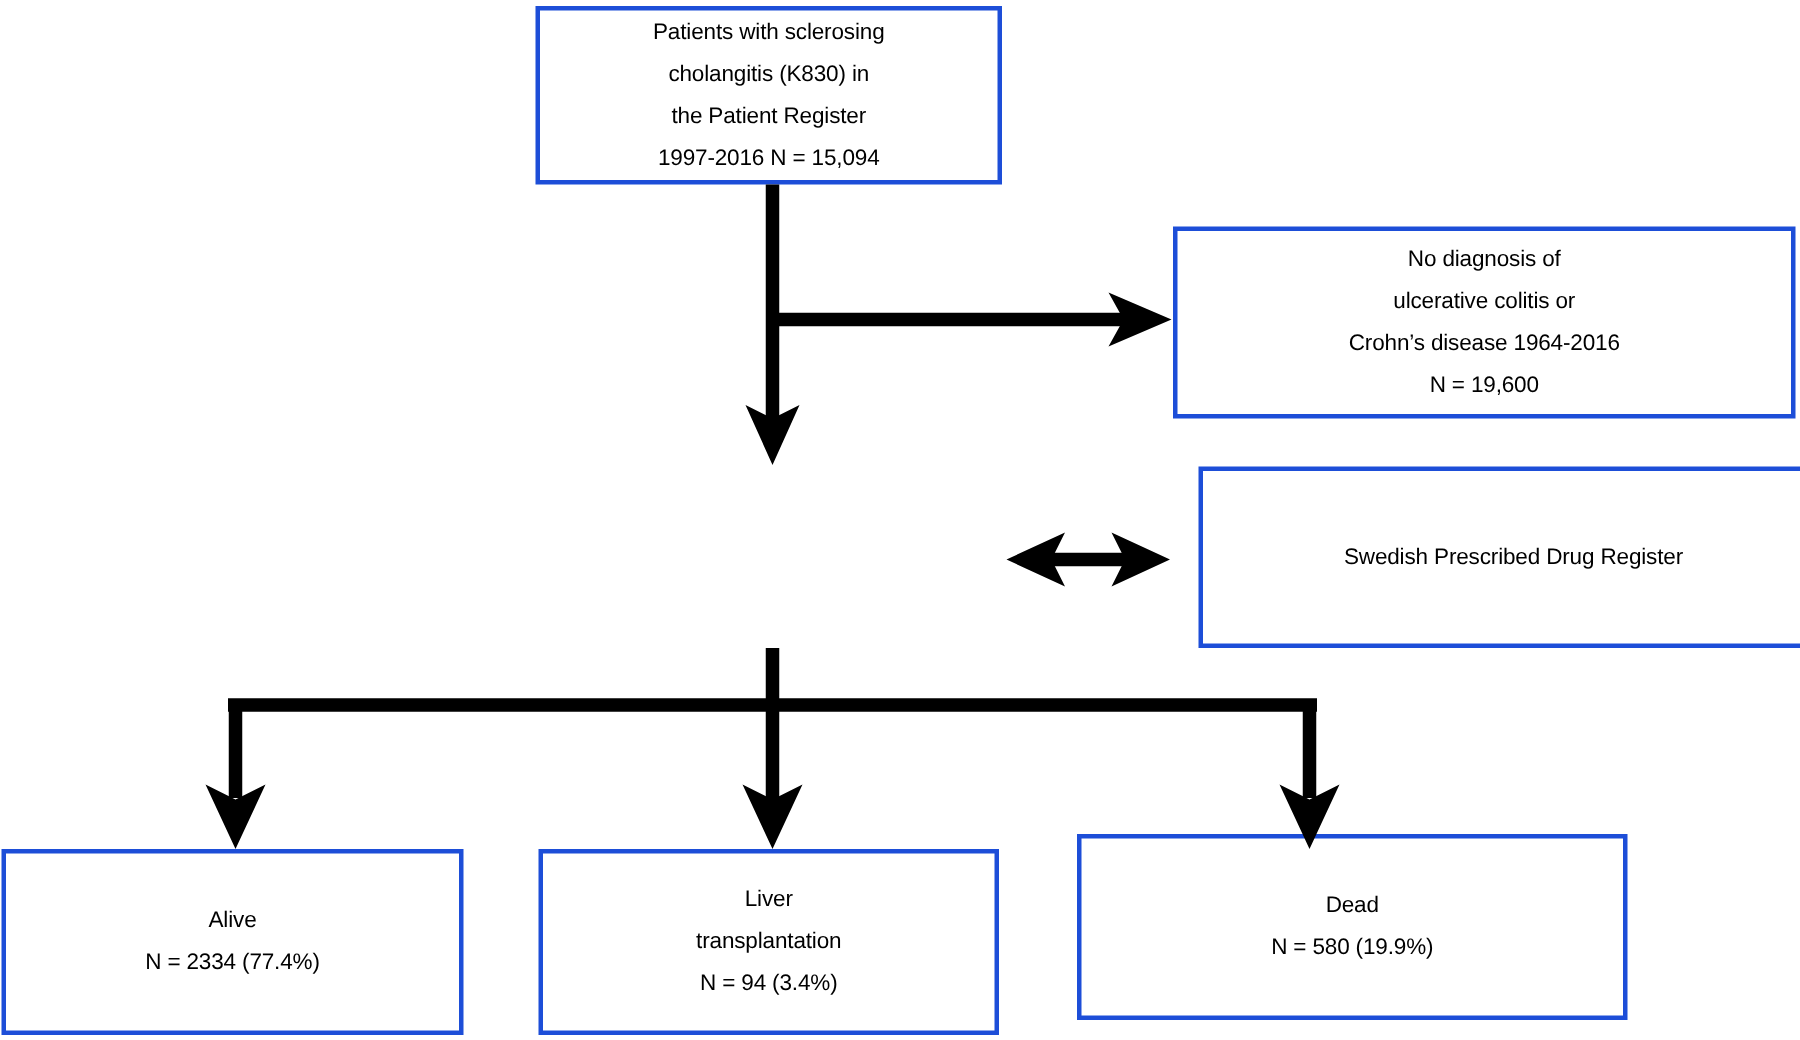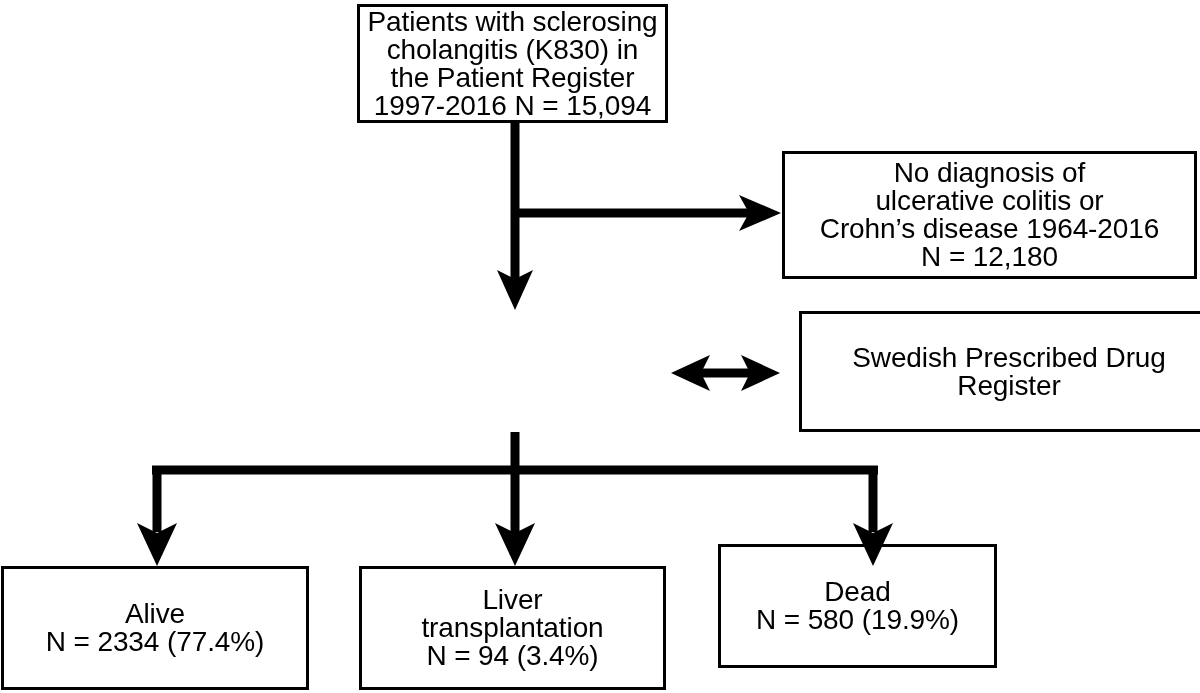--- a/index.html
+++ b/index.html
@@ -12,46 +12,46 @@
     position: relative;
     width: 1200px;
     height: 693px;
     background: #ffffff;
     font-family: "Liberation Sans", "DejaVu Sans", sans-serif;
     overflow: hidden;
   }
   .node {
     position: absolute;
     box-sizing: border-box;
-    border: 3px solid #000000;
+    border: 3px solid #1d4ed8;
     background: #ffffff;
     display: flex;
     align-items: center;
     justify-content: center;
     text-align: center;
     color: #000000;
-    font-size: 28px;
+    font-size: 15px;
     line-height: 28px;
     letter-spacing: -0.1px;
     padding: 8px 6px;
   }
   .node-text {
     white-space: pre-line;
     display: block;
     width: 100%;
   }
 
   
   #node-source      { left: 357px;  top: 4px;   width: 311px; height: 119px; }
   #node-excluded    { left: 782px;  top: 151px; width: 415px; height: 128px; }
   #node-cohort      { left: 357px;  top: 311px; width: 311px; height: 121px; }
   #node-drugreg     { left: 799px;  top: 311px; width: 420px; height: 121px; }
   #node-alive       { left: 1px;    top: 566px; width: 308px; height: 124px; }
   #node-transplant  { left: 359px;  top: 566px; width: 307px; height: 124px; text-align: center; }
-  #node-dead        { left: 718px;  top: 544px; width: 279px; height: 124px; justify-content: center; }
+  #node-dead        { left: 718px;  top: 556px; width: 367px; height: 124px; justify-content: center; }
 
   
   #connectors {
     position: absolute;
     left: 0;
     top: 0;
     width: 1200px;
     height: 693px;
     pointer-events: none;
   }
@@ -70,21 +70,21 @@
     <span class="node-text">Patients with sclerosing
 cholangitis (K830) in
 the Patient Register
 1997-2016 N = 15,094</span>
   </div>
 
   <div class="node" id="node-excluded">
     <span class="node-text">No diagnosis of
 ulcerative colitis or
 Crohn’s disease 1964-2016
-N = 12,180</span>
+N = 19,600</span>
   </div>
 
 
   <div class="node" id="node-drugreg">
     <span class="node-text">Swedish Prescribed Drug Register</span>
   </div>
 
   <div class="node" id="node-alive">
     <span class="node-text">Alive
 N = 2334 (77.4%)</span>

